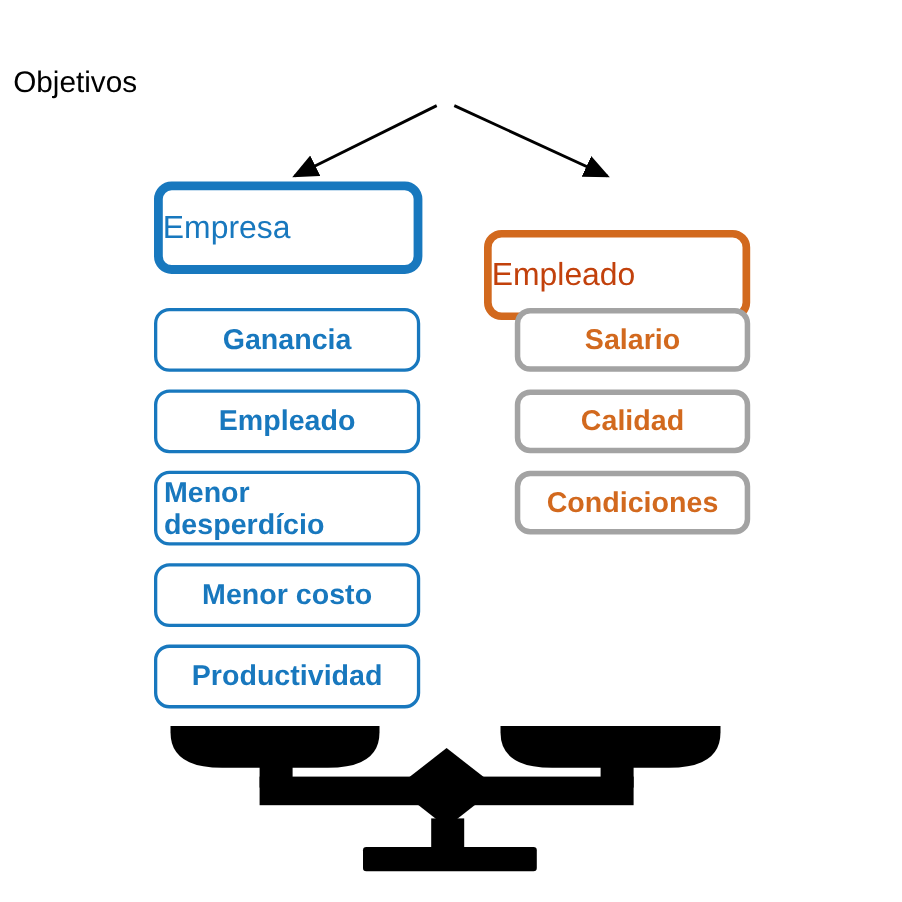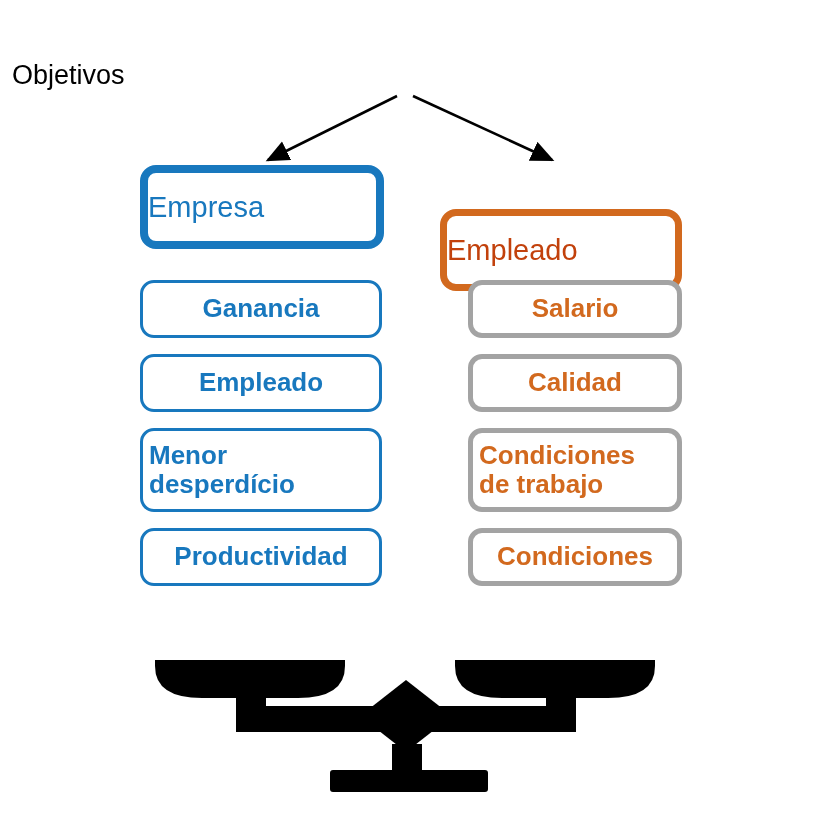--- a/index.html
+++ b/index.html
@@ -53,21 +53,21 @@
     box-sizing:border-box;
     height:58px;
     border-radius:14px;
     display:flex;align-items:center;justify-content:center;
     font-size:26px;
     line-height:1.12;
     padding:0 6px;
     background:#ffffff;
     font-weight:bold;
   }
-  .item.tall{height:84px;}
+  .item.tall{height:68px;}
   .col.left .item{border:3px solid #1878be;color:#1878be;}
   .col.right .item{border:5px solid #a3a3a3;color:#d2691e;margin-left:28px;}
 </style>
 </head>
 <body>
 
 <div class="canvas">
 
   <div class="title">Objetivos</div>
 
@@ -92,33 +92,33 @@
     <div class="item">
       <span>Ganancia</span>
     </div>
     <div class="item">
       <span>Empleado</span>
     </div>
     <div class="item tall">
       <span>Menor desperdício</span>
     </div>
     <div class="item">
+      <span>Menor costo</span>
+    </div>
+    <div class="item">
       <span>Productividad</span>
     </div>
   </div>
 
   <div class="col right">
     <div class="item">
       <span>Salario</span>
     </div>
     <div class="item">
       <span>Calidad</span>
-    </div>
-    <div class="item tall">
-      <span>Condiciones de trabajo</span>
     </div>
     <div class="item">
       <span>Condiciones</span>
     </div>
   </div>
 
   <svg class="overlay" viewBox="0 0 820 820" aria-hidden="true">
     <g fill="#000000">
 
       <path d="M155 660 H345 V666 Q345 698 298 698 H202 Q155 698 155 666 Z"></path>

